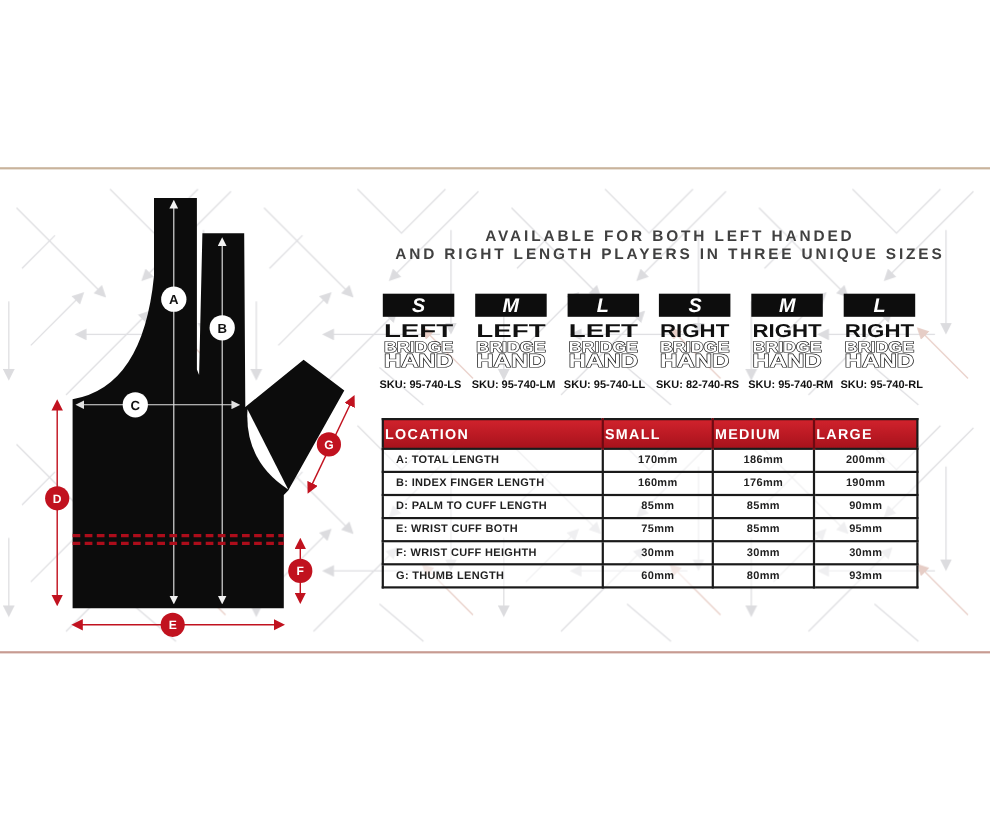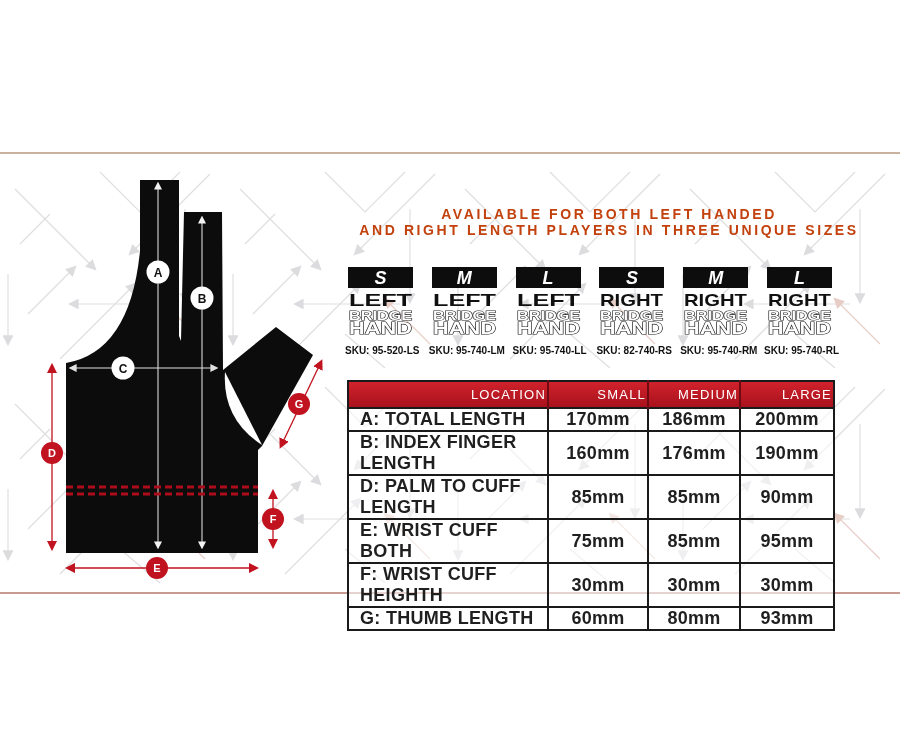--- a/index.html
+++ b/index.html
@@ -13,21 +13,21 @@
   .rule-bottom { top:592px; background:#c79b92; }
   
   .band { position:absolute; left:0; top:154px; width:900px; height:438px; }
   
   .glove-svg { position:absolute; left:0; top:155px; }
   .diagram-letter { font:bold 12px "Liberation Sans", sans-serif; fill:#111; }
   .diagram-letter-red { font:bold 11px "Liberation Sans", sans-serif; fill:#ffffff; }
   
   .heading {
     position:absolute; left:320px; top:206px; width:578px;
-    text-align:center; color:#c2410c; font-weight:bold;
+    text-align:center; color:#404040; font-weight:bold;
     font-size:14px; line-height:16px; letter-spacing:2.6px; white-space:nowrap;
   }
   
   .sizes {
     position:absolute; left:348px; top:267px; width:484px;
     display:flex; justify-content:space-between;
   }
   .size-box { width:65px; }
   .size-bar {
     height:21px; background:#0d0d0d; margin-bottom:4px;
@@ -48,28 +48,28 @@
     font-size:10px; font-weight:bold; color:#111;
   }
   
   .spec-table {
     position:absolute; left:347px; top:380px; width:486px;
     border-collapse:collapse; table-layout:fixed;
     border:2px solid #1a1a1a;
   }
   .spec-table th {
     height:23px; background:linear-gradient(#d0222c,#a8121c);
-    color:#fff; font-size:13px; font-weight:normal; letter-spacing:1.2px;
-    border-left:2px solid #6e0a12; text-align:right;
+    color:#fff; font-size:13px; font-weight:bold; letter-spacing:1.2px;
+    border-left:2px solid #6e0a12; text-align:left;
   }
   .spec-table th:first-child { border-left:none; }
   .spec-table td {
     height:19px; border:2px solid #1a1a1a;
     background:rgba(255,255,255,0.55);
-    font-size:18px; font-weight:bold; color:#1f1f1f;
+    font-size:10px; font-weight:bold; color:#1f1f1f;
     text-align:center; letter-spacing:0.3px; padding:0;
   }
   .spec-table td.loc { text-align:left; padding-left:11px; }
 </style>
 </head>
 <body>
 
 <div class="canvas">
 
   <div class="band">
@@ -174,21 +174,21 @@
       </div>
       <svg class="word" width="65" height="18">
           <text x="1" y="14" textLength="63" lengthAdjust="spacingAndGlyphs" class="hand-word">LEFT</text>
         </svg>
       <svg class="word" width="65" height="11">
           <text x="1" y="10" textLength="63" lengthAdjust="spacingAndGlyphs" class="outline-word">BRIDGE</text>
         </svg>
       <svg class="word" width="65" height="14">
           <text x="1" y="13" textLength="63" lengthAdjust="spacingAndGlyphs" class="outline-word outline-big">HAND</text>
         </svg>
-      <div class="sku">SKU: 95-520-LS</div>
+      <div class="sku">SKU: 95-740-LS</div>
     </div>
 
     <div class="size-box">
       <div class="size-bar">
         <span class="size-letter">M</span>
       </div>
       <svg class="word" width="65" height="18">
           <text x="1" y="14" textLength="63" lengthAdjust="spacingAndGlyphs" class="hand-word">LEFT</text>
         </svg>
       <svg class="word" width="65" height="11">

